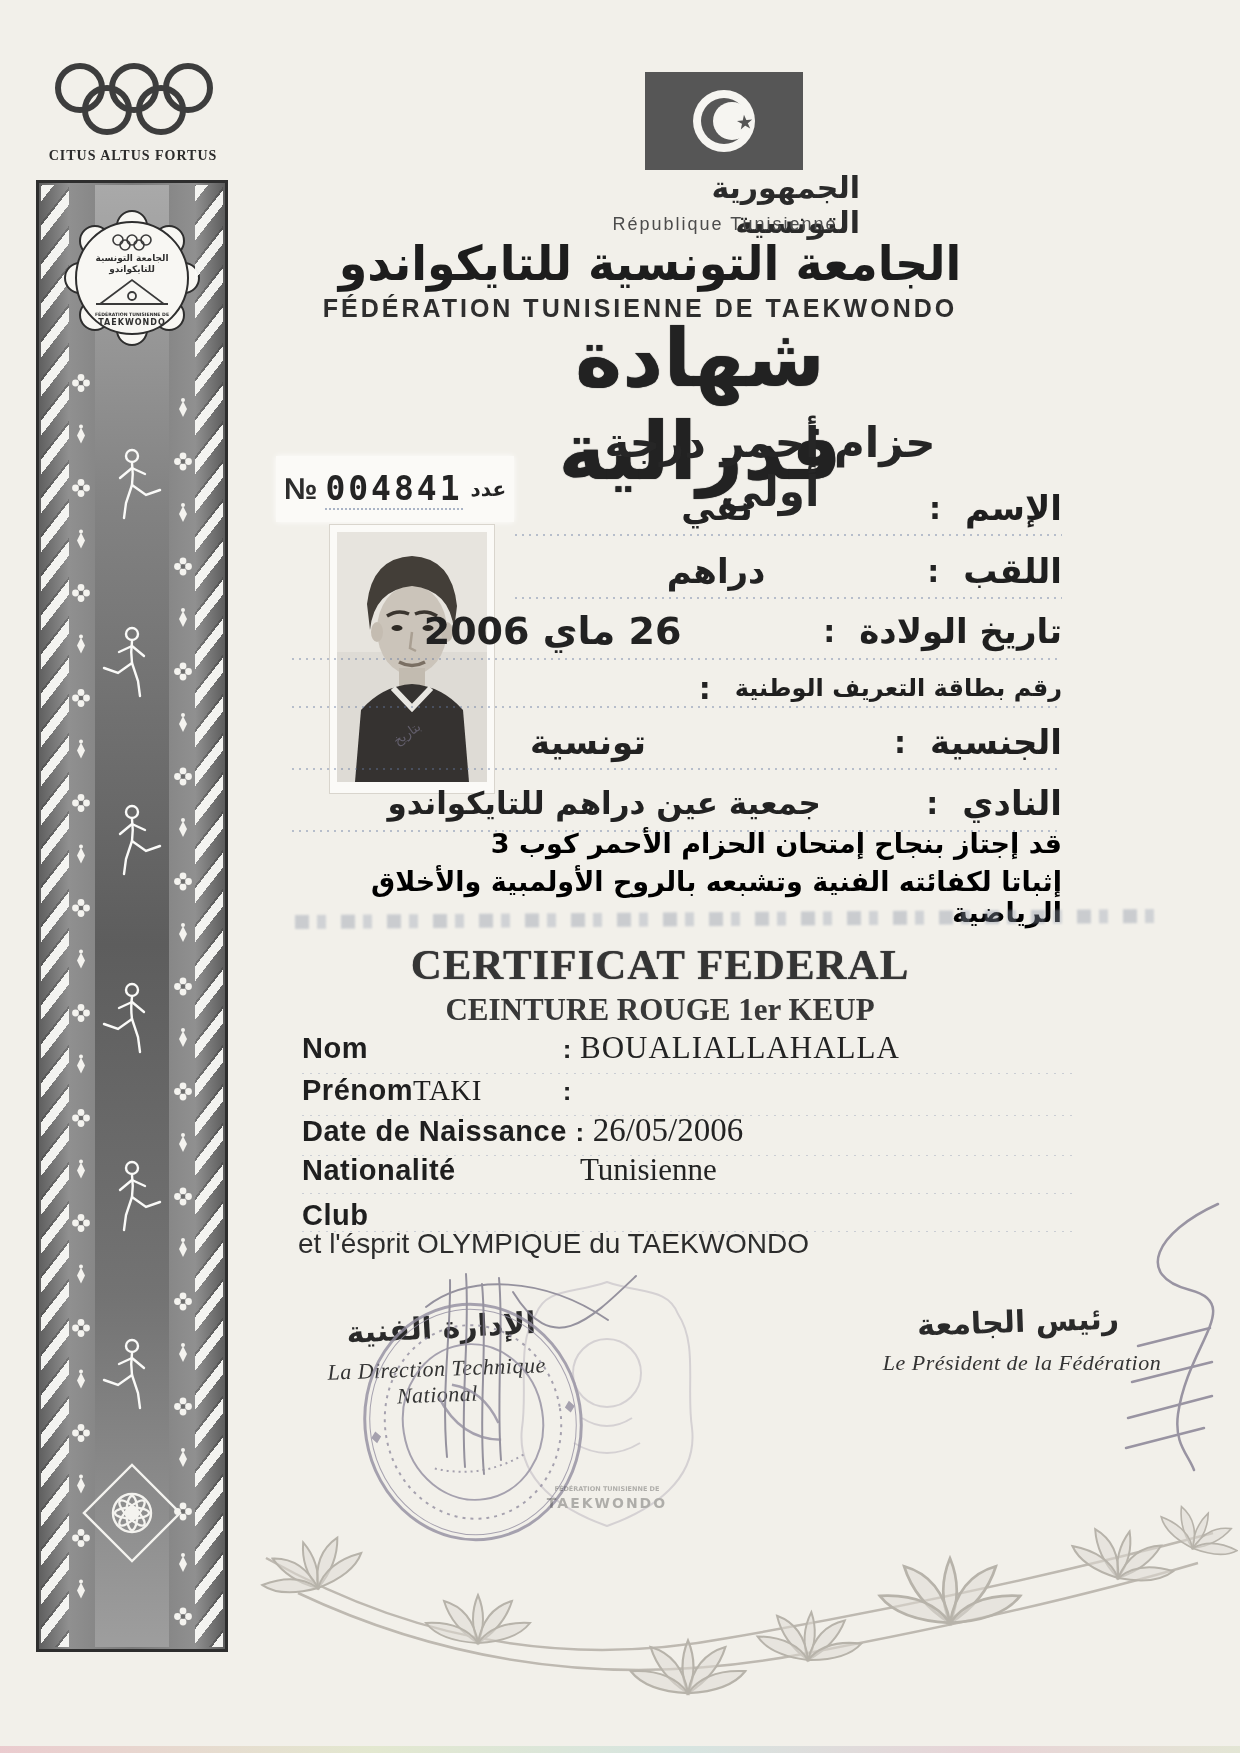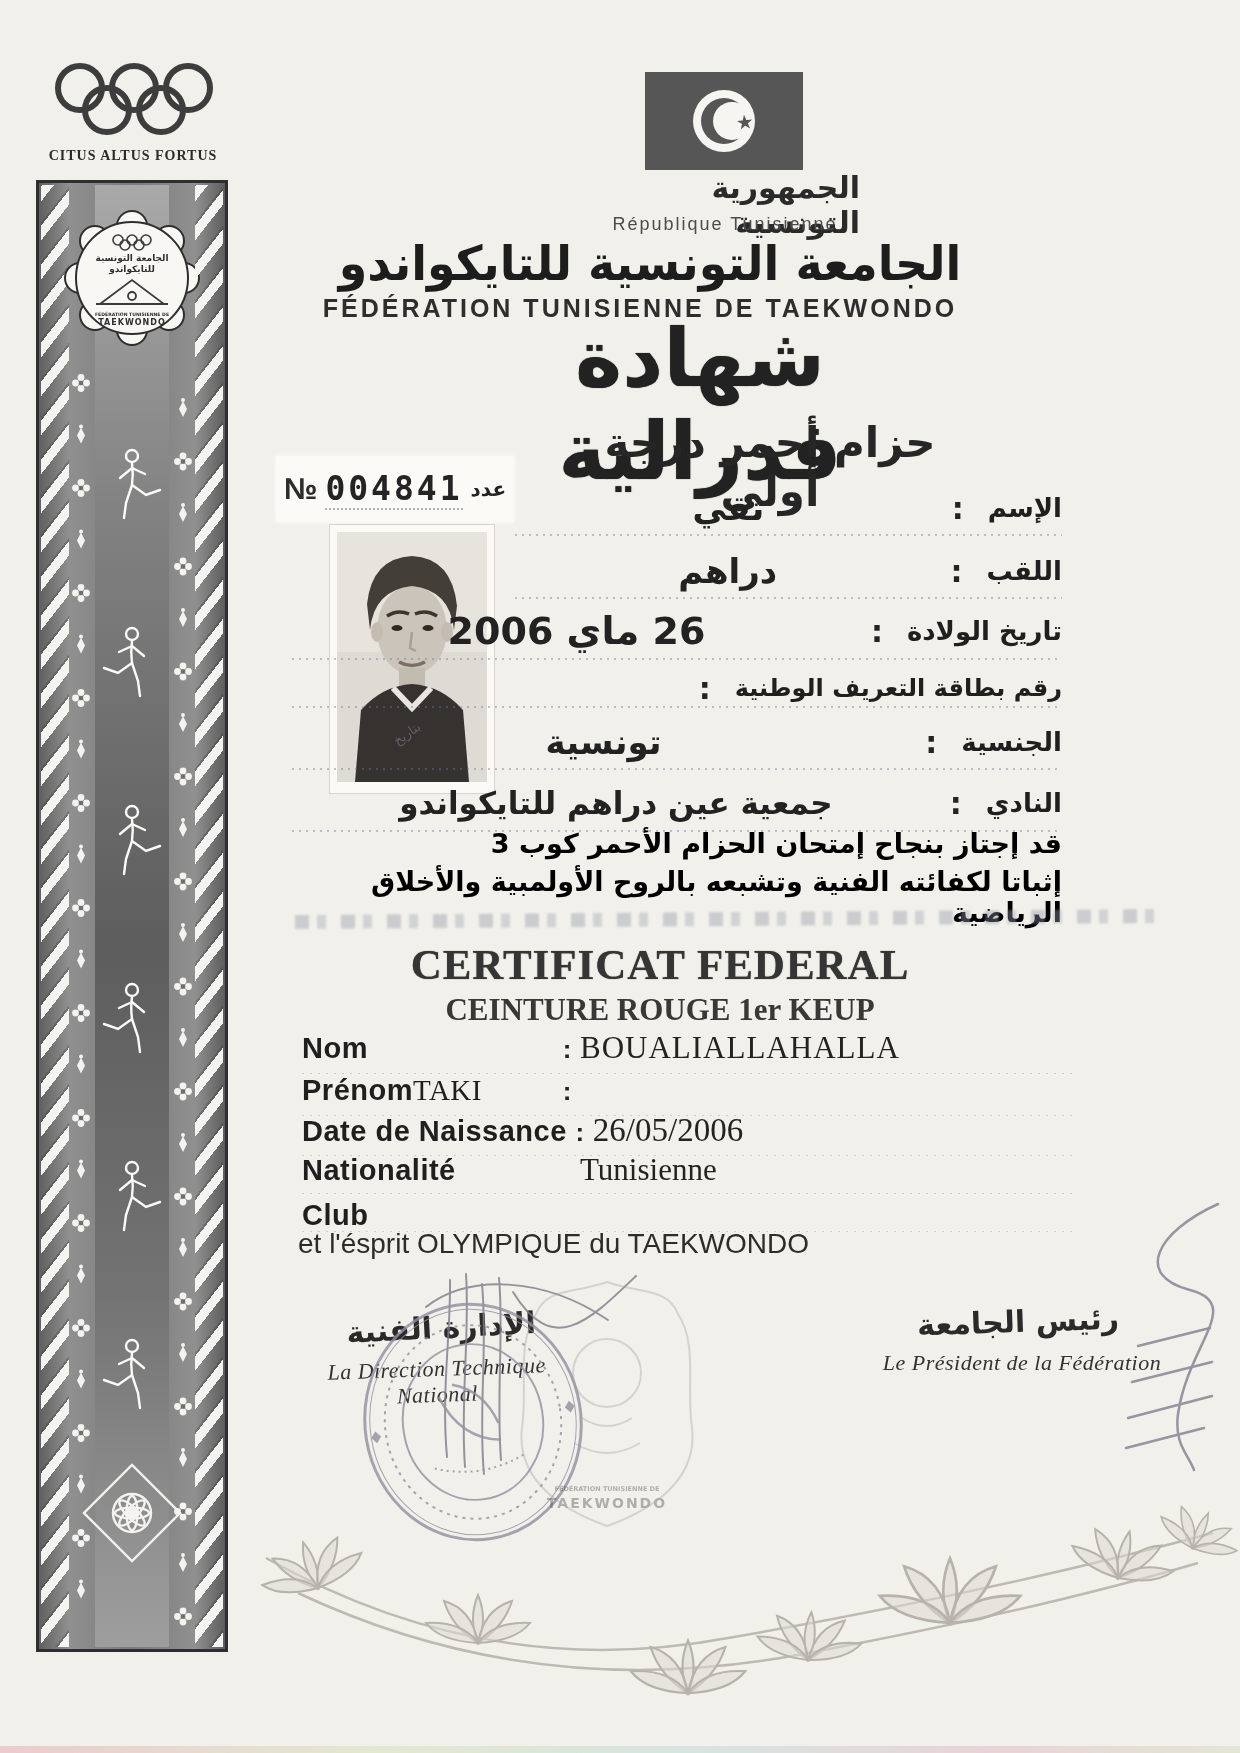--- a/index.html
+++ b/index.html
@@ -62,21 +62,21 @@
 
   
   .photo{left:330px;top:525px;background:#fbfaf7;padding:7px;box-shadow:0 0 0 1px #d9d5cd;}
   .photo-note{left:392px;top:726px;font-size:13px;color:#6a6676;opacity:.85;
     transform:rotate(-35deg);}
 
   
   .ar-row{right:178px;display:flex;align-items:center;direction:rtl;
     font-family:"DejaVu Sans",sans-serif;
     background:repeating-linear-gradient(90deg,rgba(100,120,160,.42) 0 2px,transparent 2px 7px) left bottom/100% 2px no-repeat;}
-  .ar-label{font-size:26px;font-weight:bold;color:#1f1f1f;white-space:nowrap;}
+  .ar-label{font-size:34px;font-weight:bold;color:#1f1f1f;white-space:nowrap;}
   .ar-colon{margin:0 24px 0 10px;font-size:30px;font-weight:bold;}
   .ar-value{flex:1;text-align:center;font-weight:bold;color:#222;}
   .row-name{top:480px;left:515px;height:56px;}
   .row-surname{top:543px;left:515px;height:56px;}
   .row-birth{top:602px;left:292px;height:58px;}
   .row-idcard{top:668px;left:292px;height:40px;}
   .row-idcard .ar-label{font-size:24px;}
   .row-nat{top:714px;left:292px;height:56px;}
   .row-club{top:774px;left:292px;height:58px;}
   .row-name .ar-value,.row-surname .ar-value{font-size:34px;}

